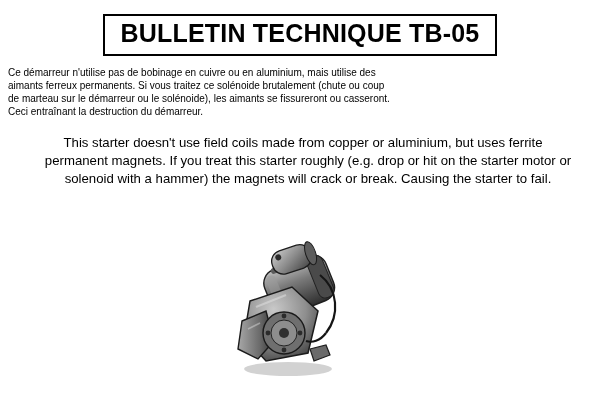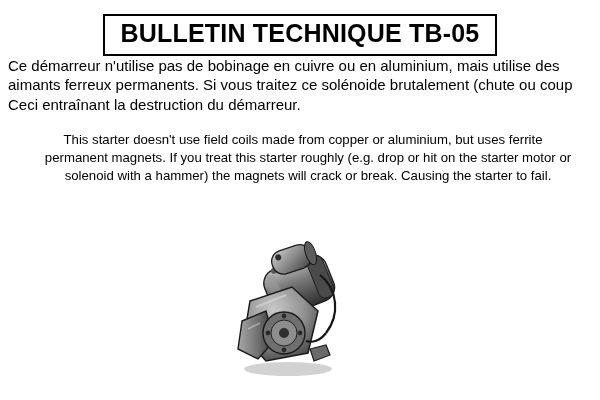--- a/index.html
+++ b/index.html
@@ -36,22 +36,22 @@
     font-weight: bold;
     letter-spacing: 0.2px;
     line-height: 1.1;
     white-space: nowrap;
     font-family: "Liberation Sans", sans-serif;
   }
   .body-block {
     padding: 0 10px 0 8px;
   }
   .para-fr {
-    margin-top: 0;
-    font-size: 15px;
+    margin-top: 10px;
+    font-size: 10px;
     line-height: 1.32;
     text-align: left;
   }
   .para-fr .line {
     display: block;
     white-space: nowrap;
   }
   .para-en {
     margin-top: 16px;
     margin-left: 8px;
@@ -90,20 +90,21 @@
     <div class="title-box">
       <div class="title-text">BULLETIN TECHNIQUE TB-05</div>
     </div>
   </div>
 
   <div class="body-block">
 
     <div class="para-fr">
       <span class="line">Ce démarreur  n'utilise pas de bobinage en cuivre ou en aluminium, mais utilise des</span>
       <span class="line">aimants ferreux permanents.  Si vous traitez ce solénoide brutalement (chute ou coup</span>
+      <span class="line">de marteau sur le démarreur ou le solénoide), les aimants se fissureront ou casseront.</span>
       <span class="line">Ceci entraînant la destruction du démarreur.</span>
     </div>
 
     <div class="para-en">
       <span class="line">This starter doesn't use field coils made from copper or aluminium, but uses ferrite</span>
       <span class="line indent">permanent magnets. If you treat this starter roughly (e.g. drop or hit on the starter motor or</span>
       <span class="line indent">solenoid with a hammer) the magnets will crack or break.  Causing the starter to fail.</span>
     </div>
 
   </div>

